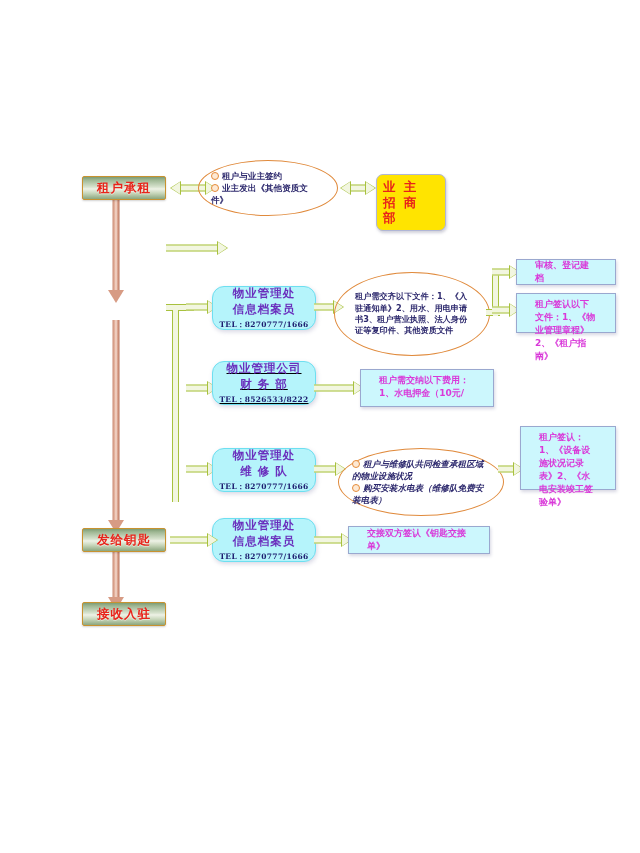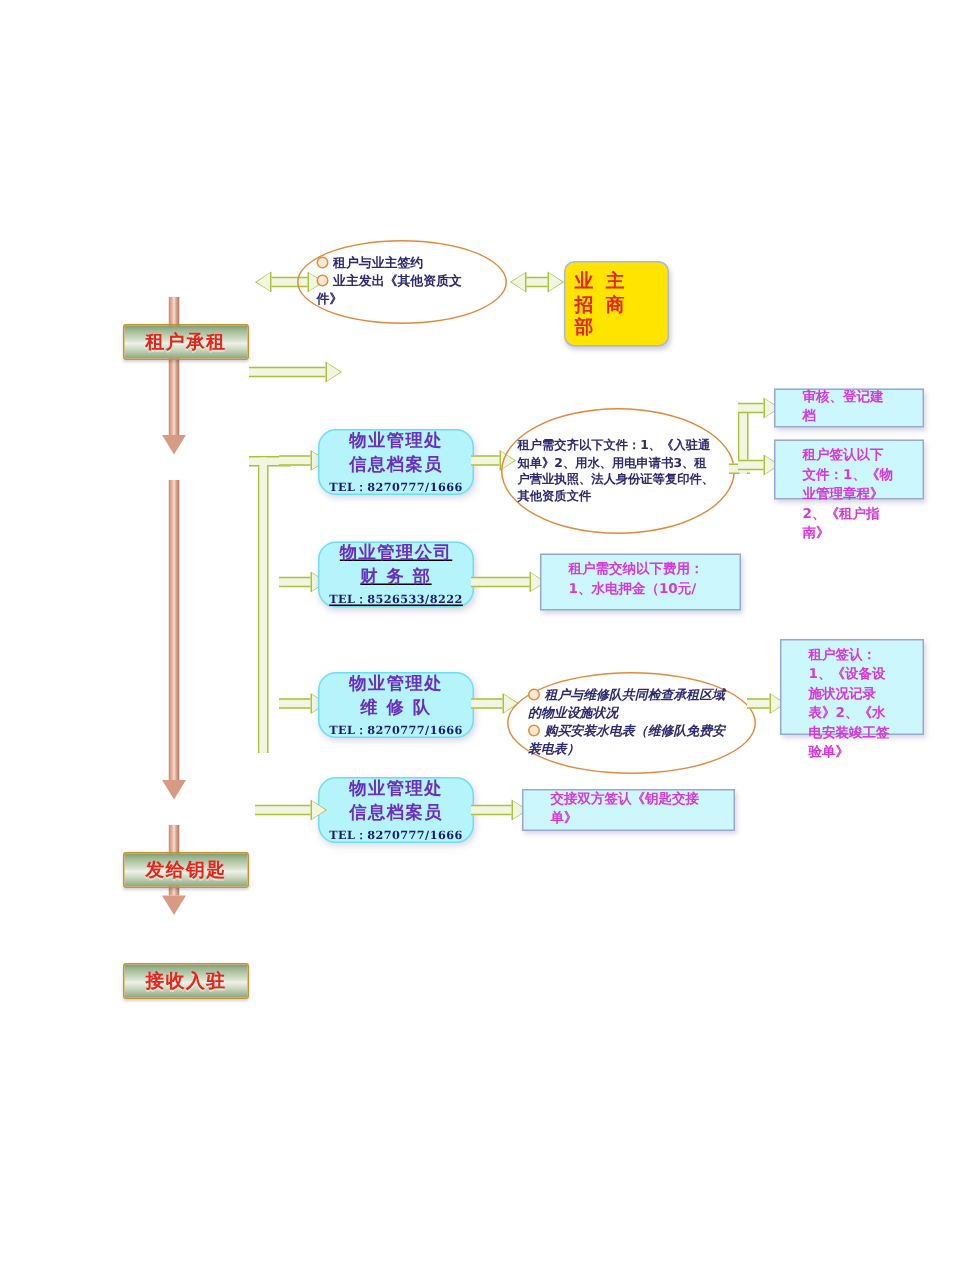--- a/index.html
+++ b/index.html
@@ -18,21 +18,20 @@
     background:linear-gradient(to bottom,#7e9c74 0%,#9fb894 14%,#d8e3cf 46%,#eef2e6 54%,#c7d6ba 74%,#8ba67e 100%);
     border:1px solid #c8922f;
     border-radius:2px;
     display:flex;align-items:center;justify-content:center;
     color:#e8231a;
     font-weight:bold;
     font-size:12.5px;
     letter-spacing:1px;
     text-shadow:0 1px 0 rgba(255,255,255,.45);
     box-shadow:0 1px 2px rgba(0,0,0,.18);
-    margin-top:40px;
   }
 
   
   .yellowbox{
     background:#ffe400;
     border:1px solid #b0b6d6;
     border-radius:7px;
     color:#e8231a;
     font-weight:bold;font-size:12.5px;
     letter-spacing:2px;
@@ -245,21 +244,21 @@
     </div>
   </div>
 
   <div class="harrow" style="left:314px;top:300px;width:30px;height:14px;">
     <div class="bar" style="left:0;width:19px;"></div>
     <div class="tip r"></div>
       <div class="tip rin"></div>
   </div>
 
   <div class="node ellipse" style="left:334px;top:272px;width:156px;height:84px;">
-    <div class="etxt" style="font-size:8.2px;line-height:1.38;padding:0 10px;">租户需交齐以下文件：1、《入驻通知单》2、用水、用电申请书3、租户营业执照、法人身份证等复印件、其他资质文件</div>
+    <div class="etxt" style="font-size:8.2px;line-height:1.38;padding:0 20px;">租户需交齐以下文件：1、《入驻通知单》2、用水、用电申请书3、租户营业执照、法人身份证等复印件、其他资质文件</div>
   </div>
 
   <div class="ribbonV" style="left:492px;top:272px;height:44px;"></div>
   <div class="ribbonH" style="left:486px;top:309px;width:14px;"></div>
   <div class="ribbonPatch" style="left:493px;top:273px;width:5px;height:43px;"></div>
 
   <div class="harrow" style="left:492px;top:265px;width:28px;height:14px;">
     <div class="bar" style="left:0;width:17px;"></div>
     <div class="tip r"></div>
       <div class="tip rin"></div>

